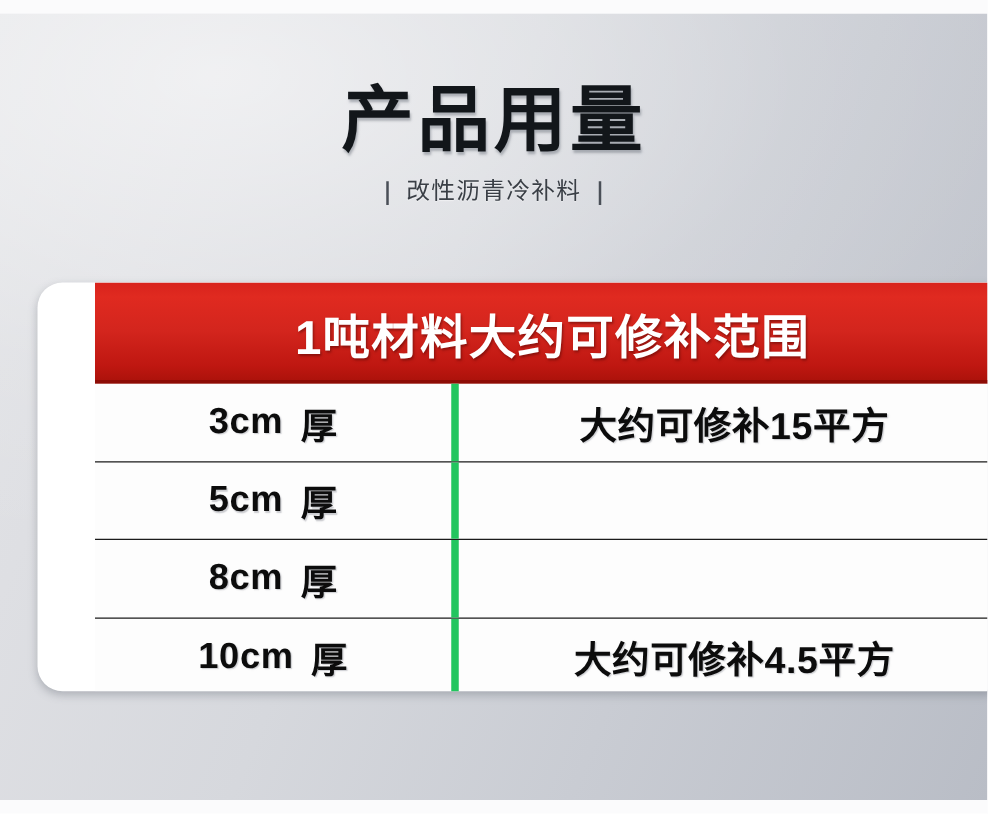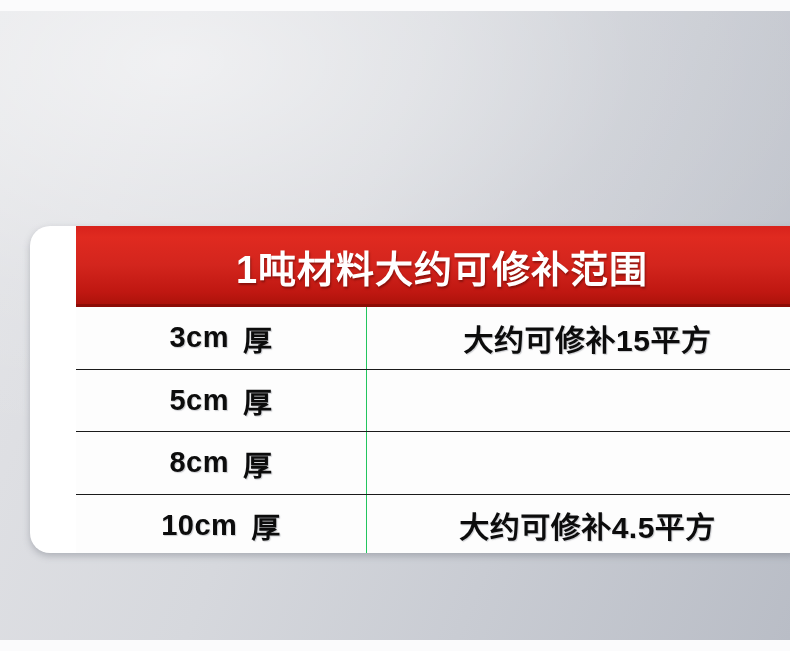--- a/index.html
+++ b/index.html
@@ -151,21 +151,21 @@
     height: 100%;
     box-sizing: border-box;
   }
   .cell-thickness {
     width: 291px;
     font-size: 29px;
     font-weight: 600;
     color: #0c0c0c;
     letter-spacing: 0.5px;
     text-shadow: 1px 1px 1px rgba(160,163,170,0.55);
-    border-right: 1px solid #22c55e;
+    border-right: 6px solid #22c55e;
   }
   .cell-coverage {
     width: 441px;
     font-size: 30px;
     font-weight: 600;
     color: #0c0c0c;
     letter-spacing: 0.5px;
     text-shadow: 1px 1px 1px rgba(160,163,170,0.55);
     text-align: right;
   }
@@ -177,20 +177,28 @@
   }
 </style>
 </head>
 <body>
 
 <div class="page">
 
   <div class="bg-panel"></div>
   <div class="bg-sheen"></div>
 
+  <div class="heading">
+    <div class="heading-title">产品用量</div>
+    <div class="heading-sub">
+      <span class="bar"></span>
+      <span>改性沥青冷补料</span>
+      <span class="bar"></span>
+    </div>
+  </div>
 
   <div class="card">
 
     <div class="card-header">
       <span class="card-header-text">1吨材料大约可修补范围</span>
     </div>
 
     <div class="table">
 
       <div class="row">

